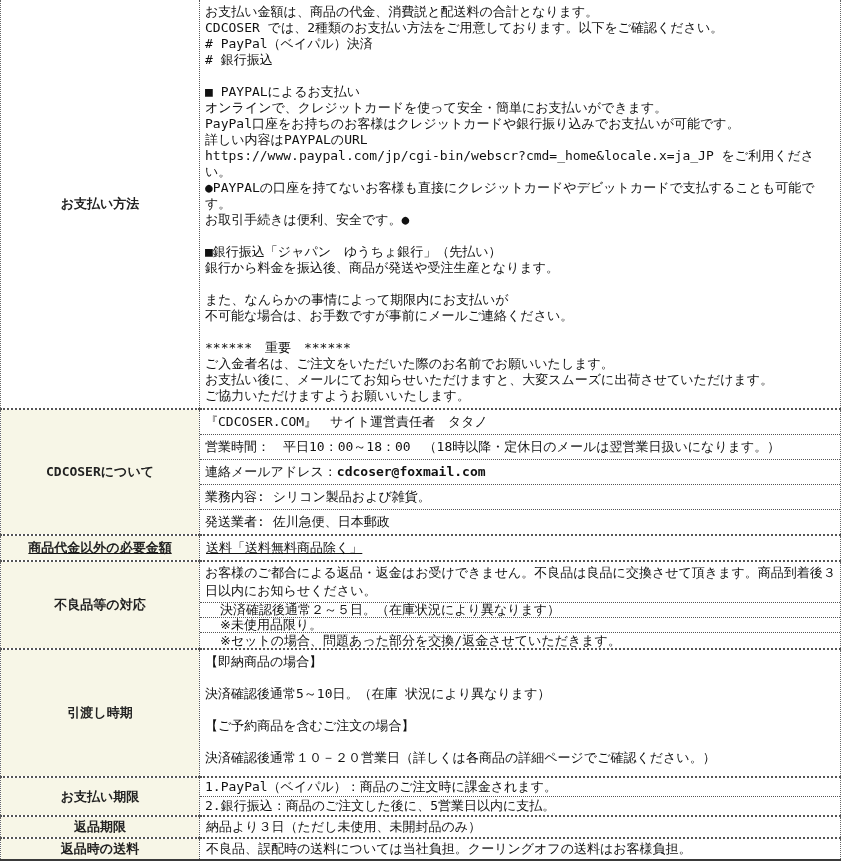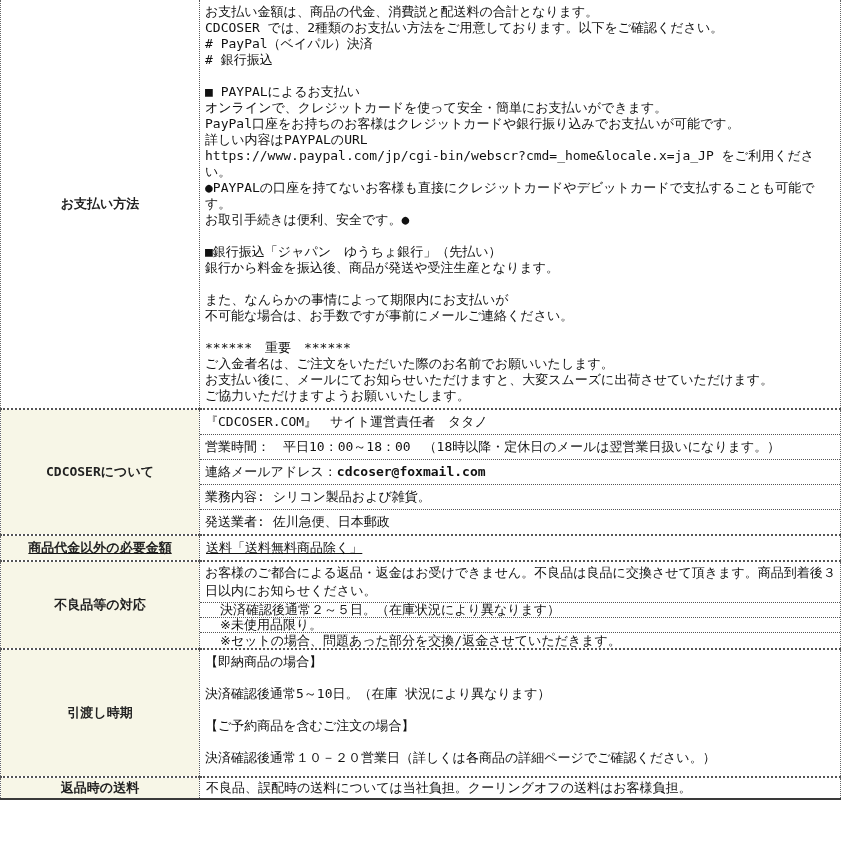--- a/index.html
+++ b/index.html
@@ -184,21 +184,34 @@
         <div class="para">【即納商品の場合】
 
 決済確認後通常5～10日。（在庫 状況により異なります）
 
 【ご予約商品を含むご注文の場合】
 
 決済確認後通常１０－２０営業日（詳しくは各商品の詳細ページでご確認ください。）</div>
       </td>
     </tr>
 
-
+    <tr class="r7 major">
+      <td class="label-cell">お支払い期限</td>
+      <td class="content-cell">
+        <div class="sr-deadline">1.PayPal（ベイパル）：商品のご注文時に課金されます。</div>
+        <div class="sr-deadline last">2.銀行振込：商品のご注文した後に、5営業日以内に支払。</div>
+      </td>
+    </tr>
+
+    <tr class="r8 major">
+      <td class="label-cell">返品期限</td>
+      <td class="content-cell content-mid">
+        <div class="single-line tight">納品より３日（ただし未使用、未開封品のみ）</div>
+      </td>
+    </tr>
 
     <tr class="r9 major">
       <td class="label-cell">返品時の送料</td>
       <td class="content-cell content-mid">
         <div class="single-line tight">不良品、誤配時の送料については当社負担。クーリングオフの送料はお客様負担。</div>
       </td>
     </tr>
 
   </tbody>
     </table>

